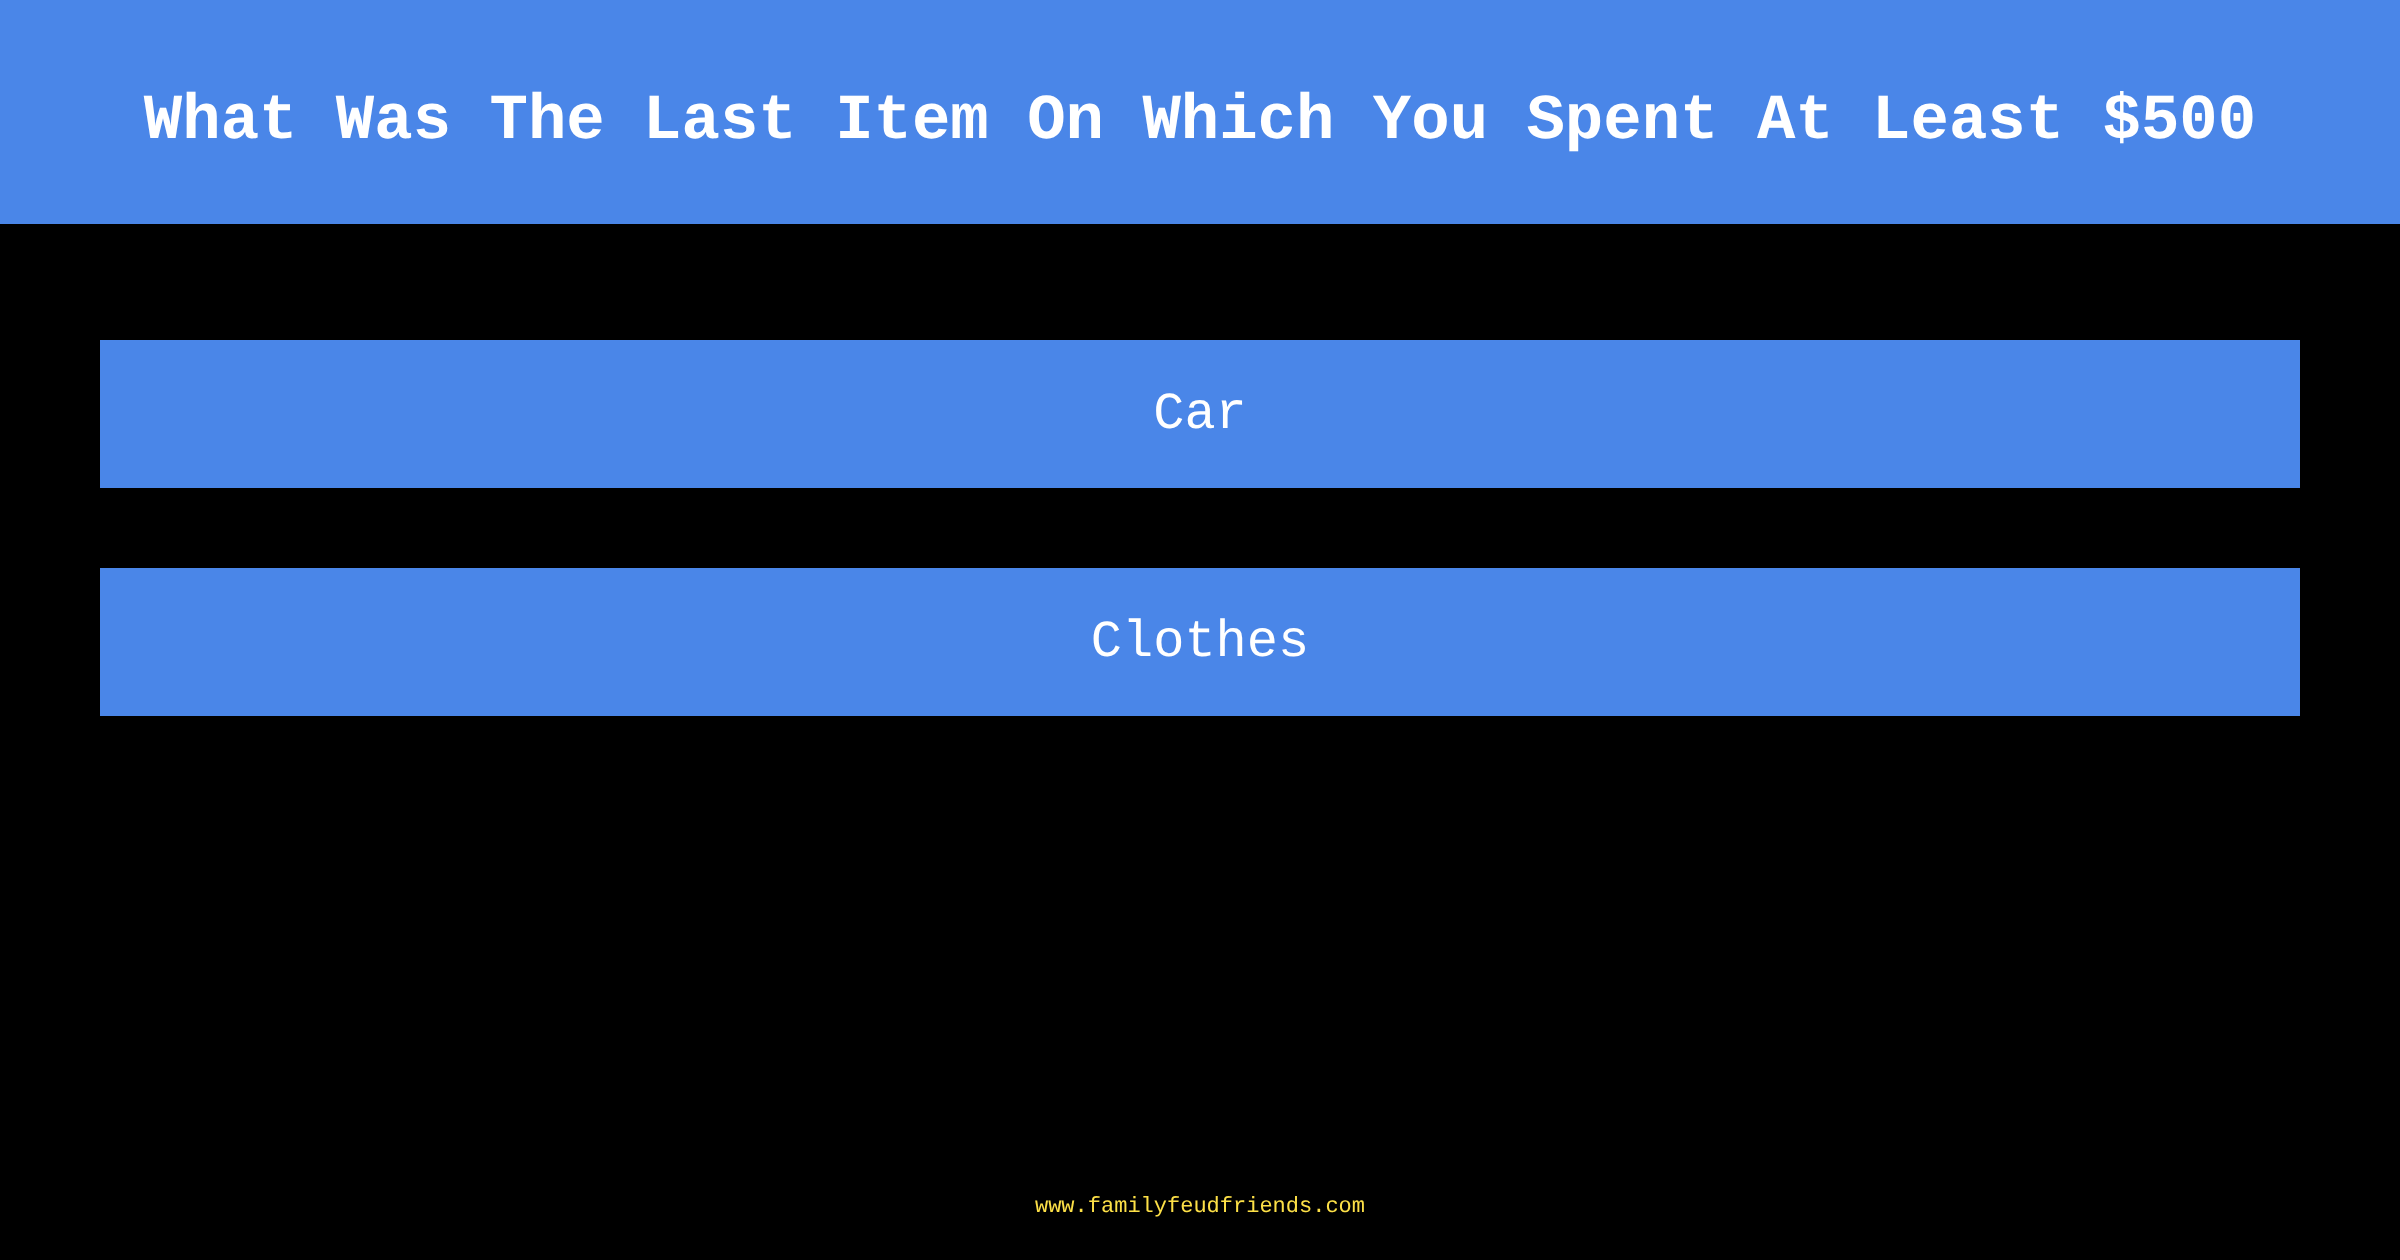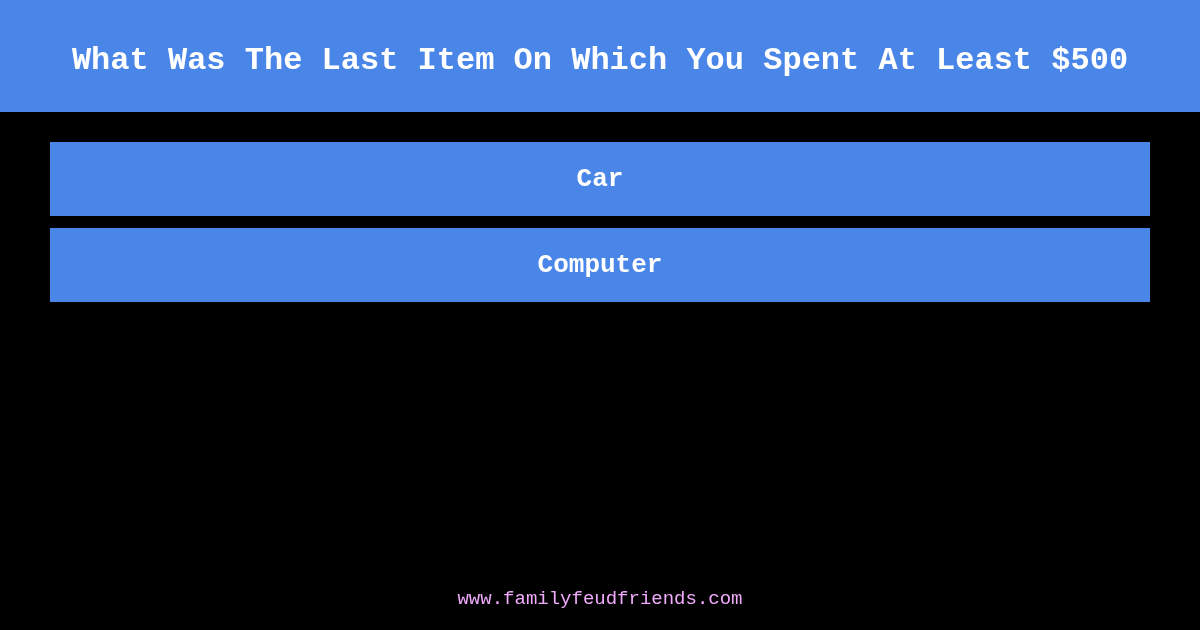--- a/index.html
+++ b/index.html
@@ -45,44 +45,45 @@
       margin-top: 10px;
     }
 
     .answer-button {
       background-color: #4a86e8;
       color: #ffffff;
       border: none;
       padding: 22px 20px;
       width: 100%;
       font-size: 26px;
-      font-weight: bold;
+      font-weight: normal;
       font-family: 'Courier New', Courier, monospace;
       cursor: pointer;
       text-align: center;
       display: block;
+      margin-top: 28px;
     }
 
     .footer {
       position: absolute;
       bottom: 20px;
       width: 100%;
       text-align: center;
-      color: #f0abfc;
-      font-size: 19px;
+      color: #fde047;
+      font-size: 11px;
       font-family: 'Courier New', Courier, monospace;
     }
   </style>
 </head>
 <body>
 
 <div class="header">
   <h1 class="header-title">What Was The Last Item On Which You Spent At Least $500</h1>
 </div>
 
 <div class="main-content">
   <button class="answer-button">Car</button>
-  <button class="answer-button">Computer</button>
+  <button class="answer-button">Clothes</button>
 </div>
 
 <div class="footer">
   <span>www.familyfeudfriends.com</span>
 </div>
 
 </body></html>

